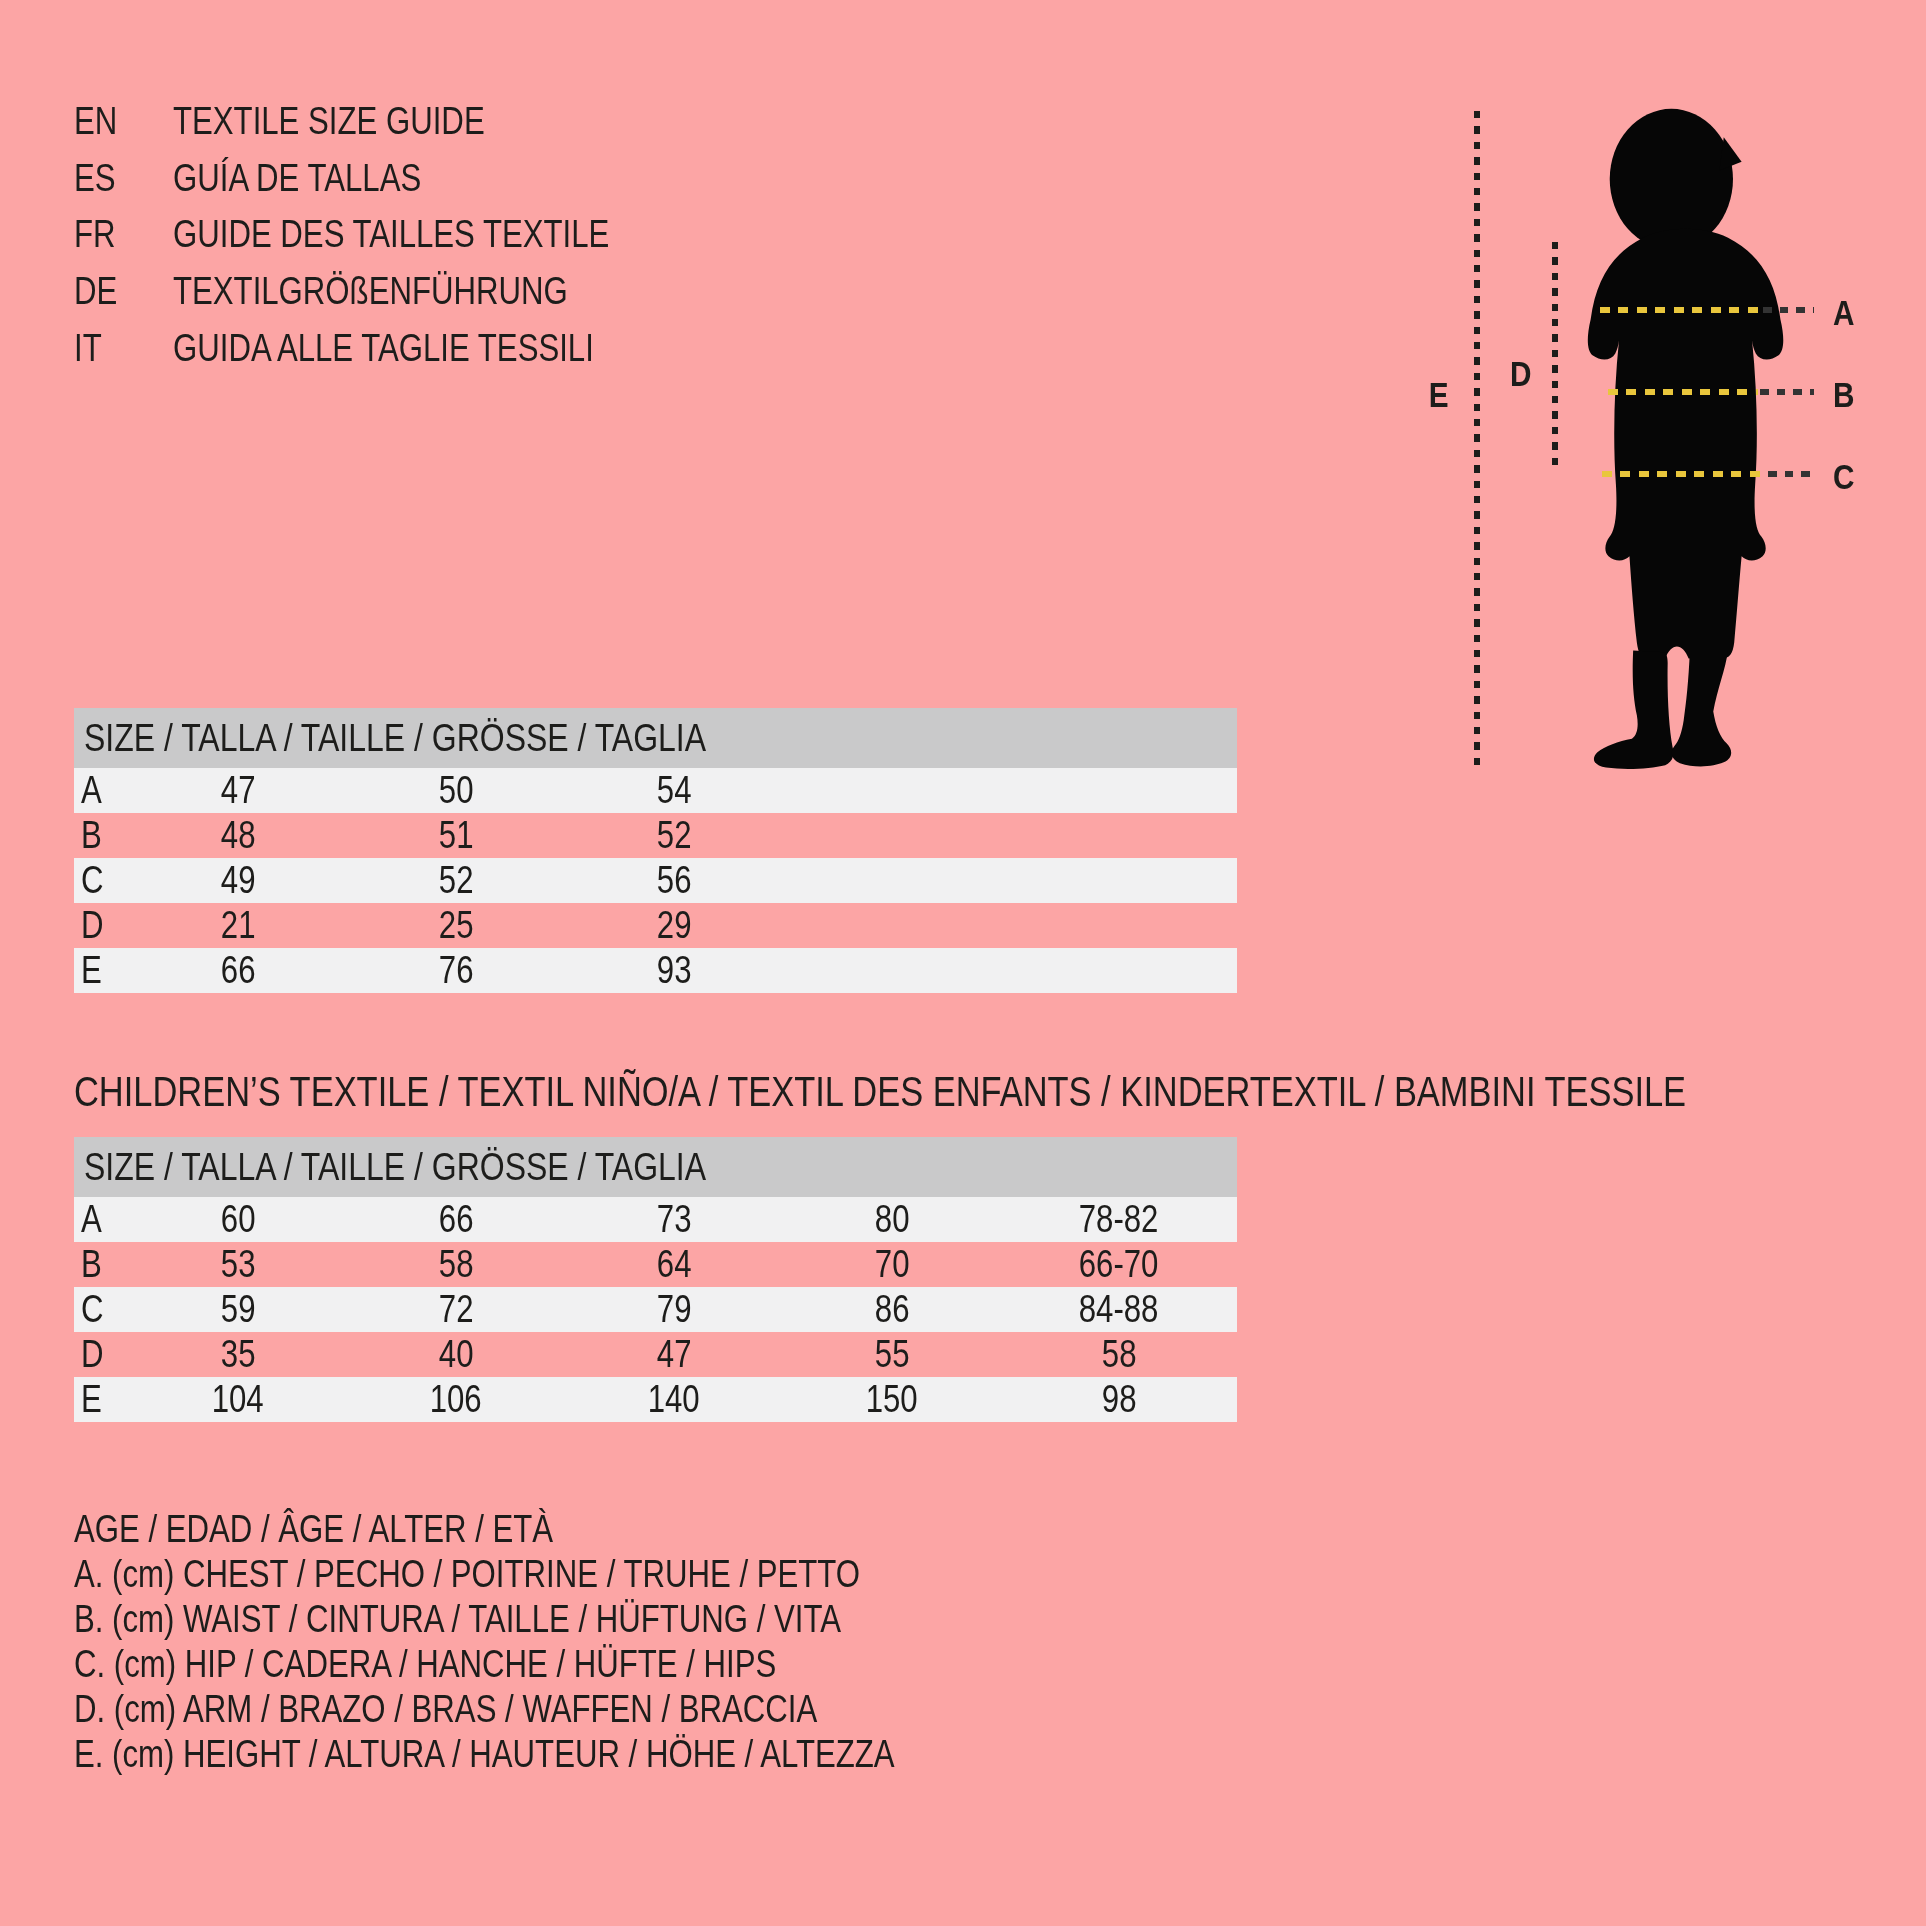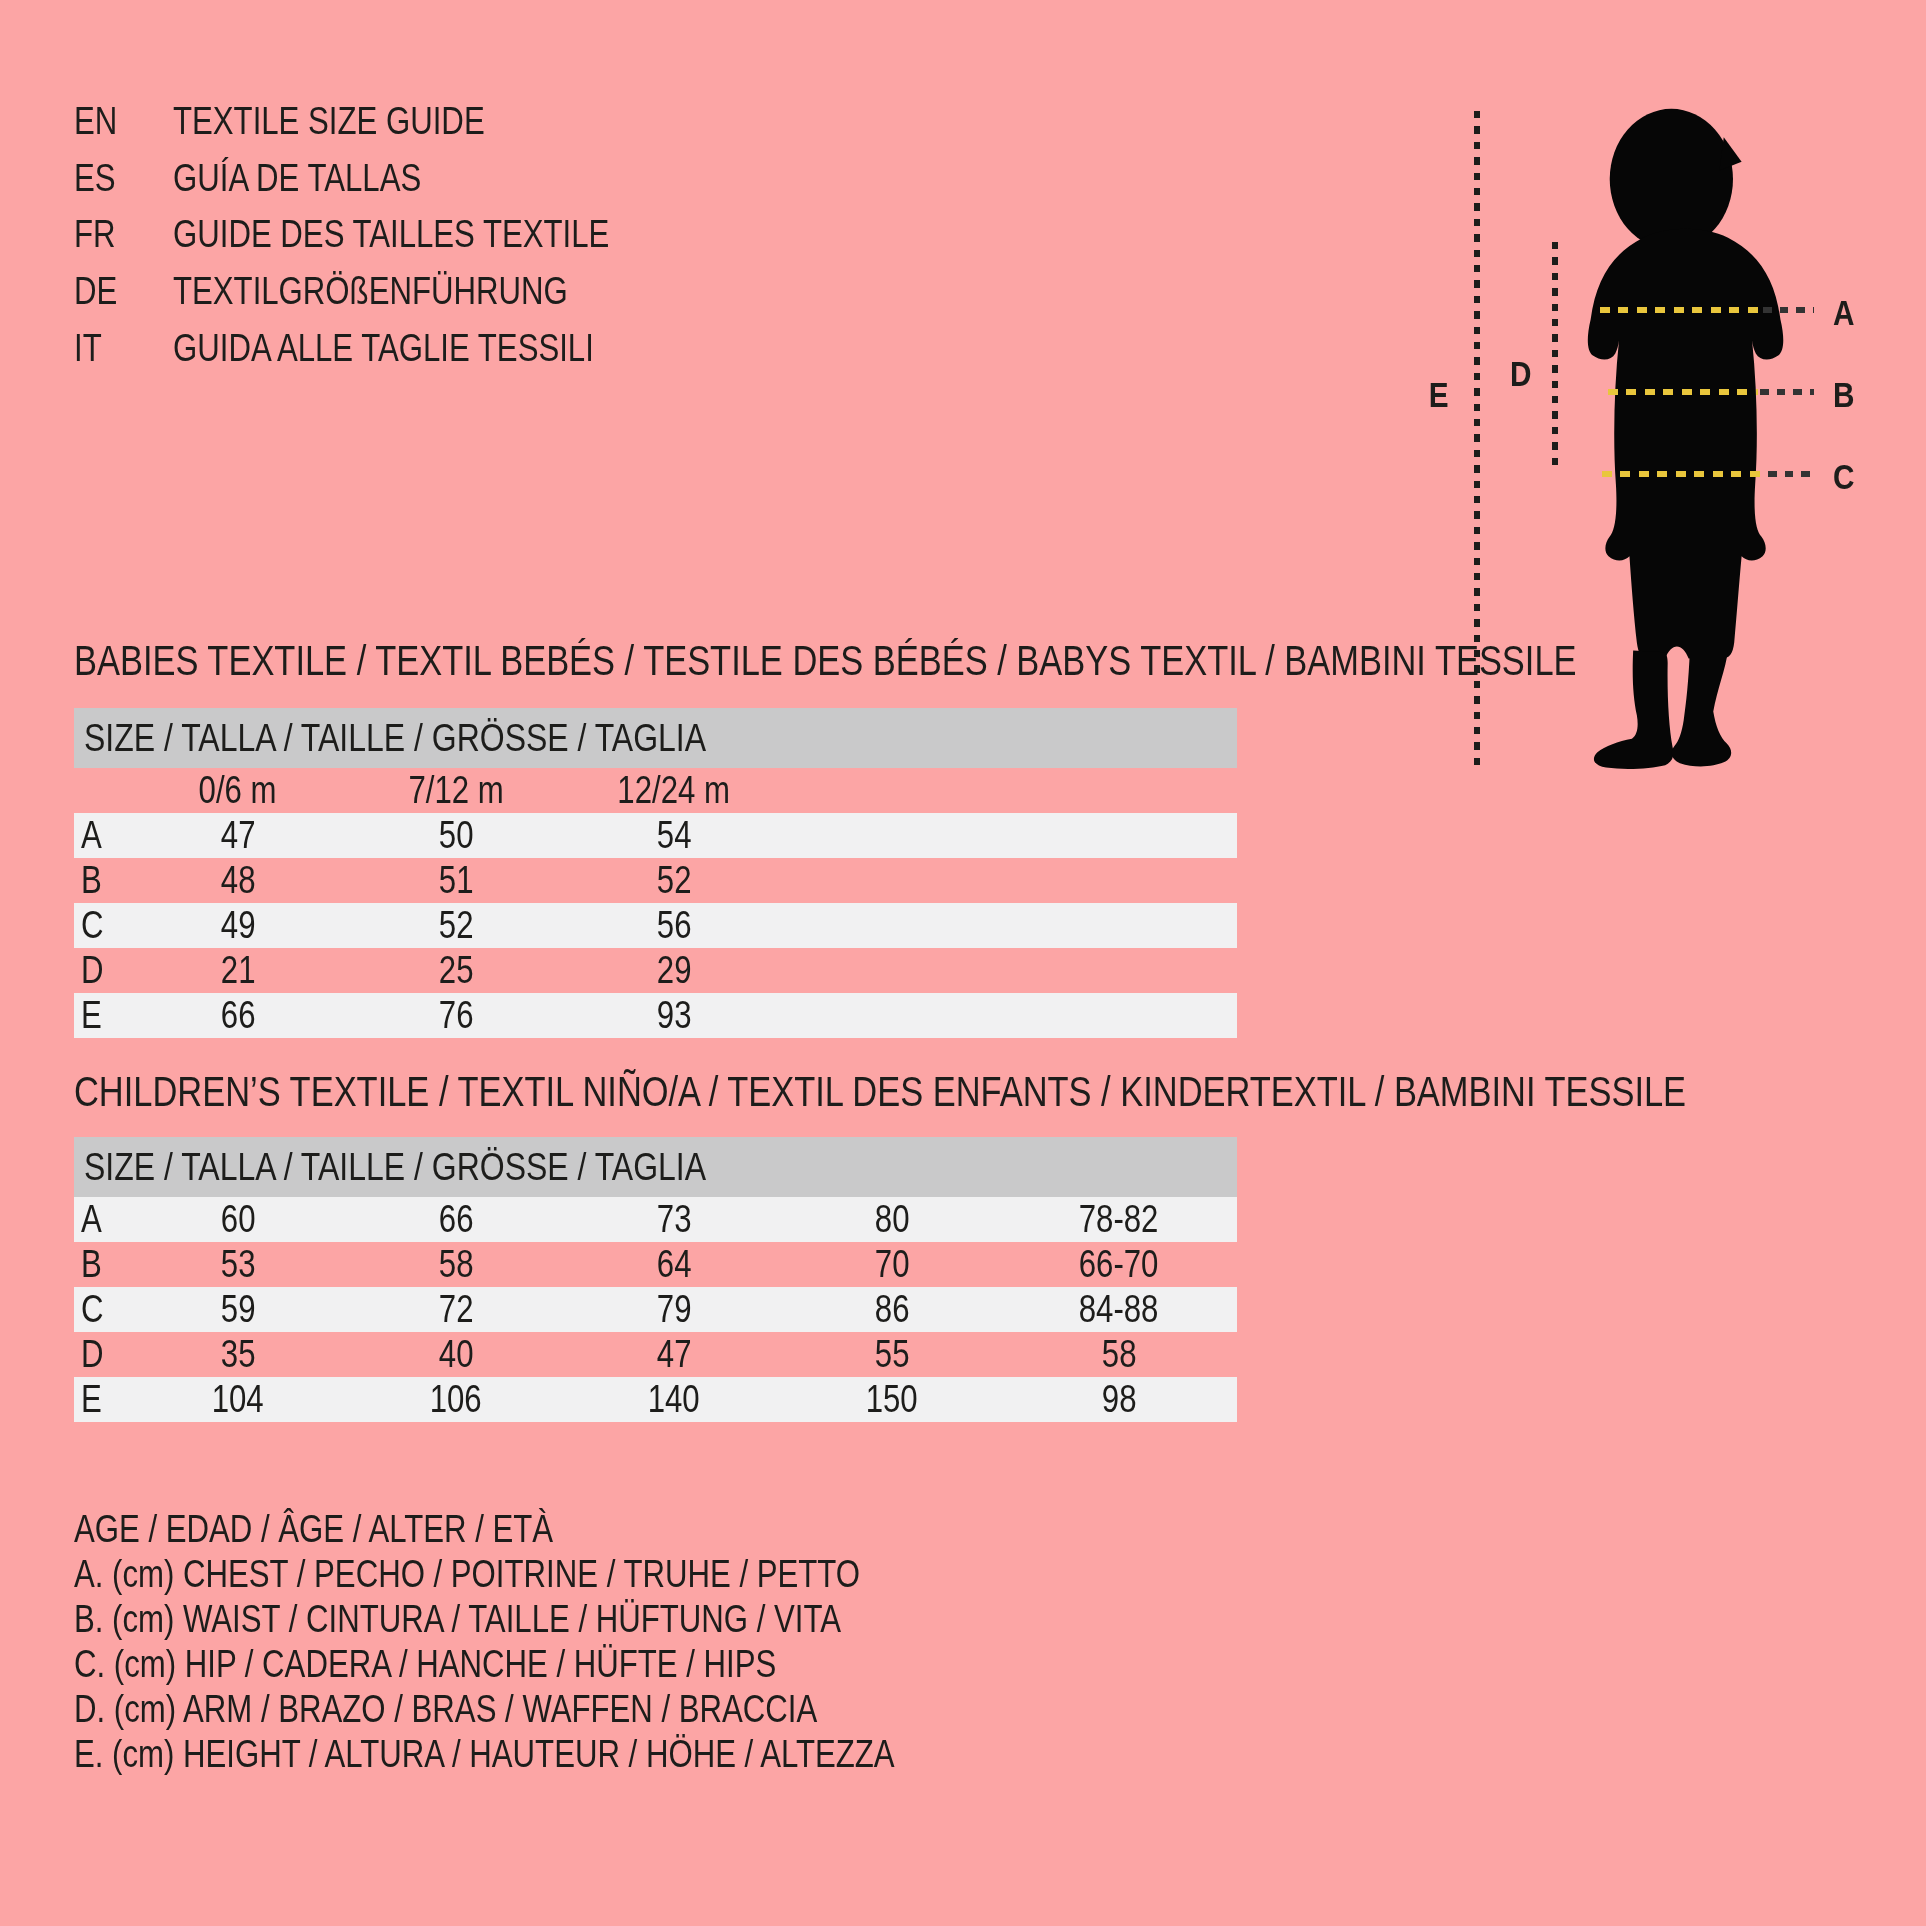--- a/index.html
+++ b/index.html
@@ -132,41 +132,25 @@
     <div class="hdash-y" style="left:1602px;top:471px;width:164px;"></div>
     <div class="hdash-d" style="left:1768px;top:471px;width:46px;"></div>
 
     <div class="measure-label" style="left:1831px;top:293px;"><span class="cxc">A</span></div>
     <div class="measure-label" style="left:1831px;top:375px;"><span class="cxc">B</span></div>
     <div class="measure-label" style="left:1831px;top:457px;"><span class="cxc">C</span></div>
     <div class="measure-label" style="left:1508px;top:354px;"><span class="cxc">D</span></div>
     <div class="measure-label" style="left:1427px;top:375px;"><span class="cxc">E</span></div>
   </div>
 
-  <div class="section-title" style="top:640px;">
-    <span class="cx">BABIES TEXTILE / TEXTIL BEBÉS / TESTILE DES BÉBÉS / BABYS TEXTIL / BAMBINI TESSILE</span>
-  </div>
 
   <div class="size-table" style="top:708px;">
     <div class="bar">
       <span class="cx">SIZE / TALLA / TAILLE / GRÖSSE / TAGLIA</span>
     </div>
-    <div class="trow babies-cols">
-      <div class="tcell letter"></div>
-      <div class="tcell">
-          <span class="cxc">0/6 m</span>
-        </div>
-      <div class="tcell">
-          <span class="cxc">7/12 m</span>
-        </div>
-      <div class="tcell">
-          <span class="cxc">12/24 m</span>
-        </div>
-      <div class="tcell"></div>
-    </div>
     <div class="trow babies-cols stripe">
       <div class="tcell letter">
           <span class="cx">A</span>
         </div>
       <div class="tcell">
           <span class="cxc">47</span>
         </div>
       <div class="tcell">
           <span class="cxc">50</span>
         </div>

